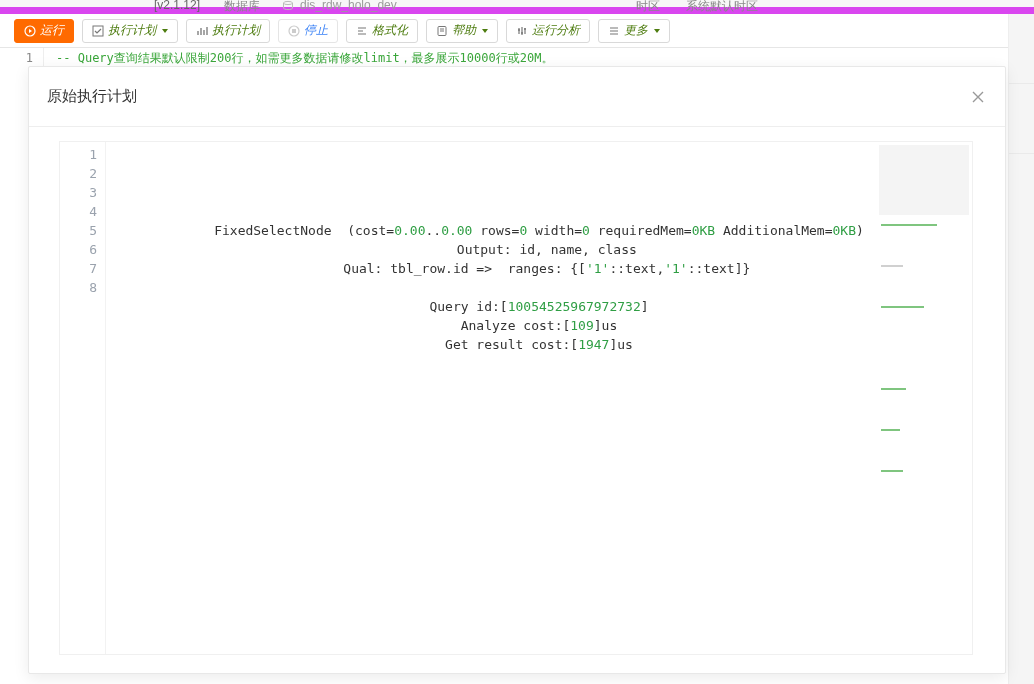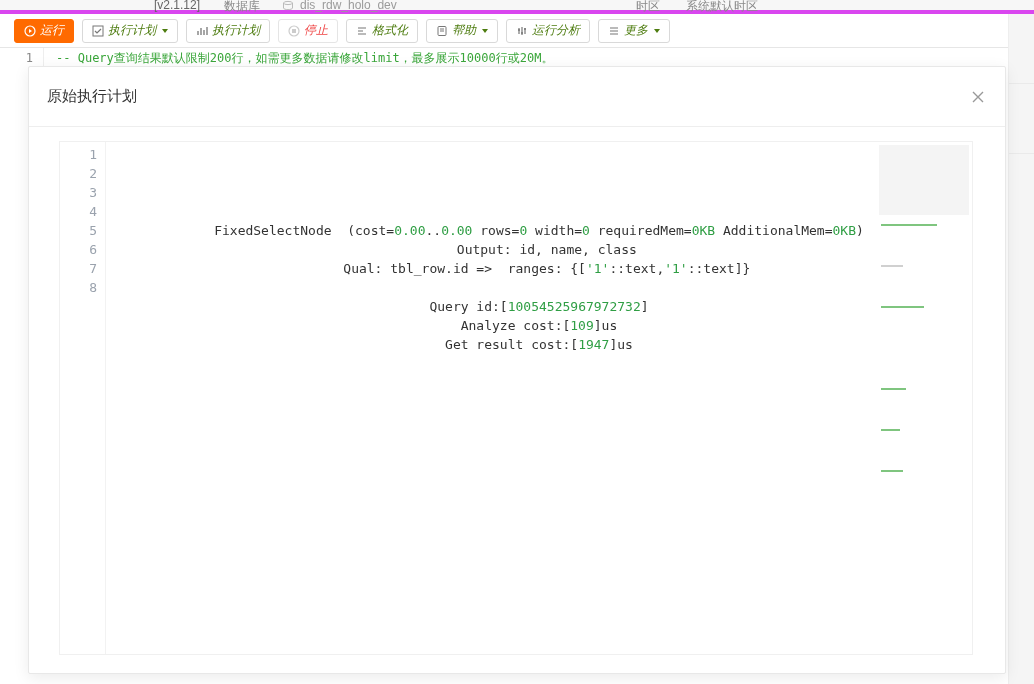--- a/index.html
+++ b/index.html
@@ -1,31 +1,31 @@
 <!DOCTYPE html>
 <html><head>
 <meta charset="utf-8">
 <style>
 * { margin:0; padding:0; box-sizing:border-box; }
 html,body { width:1034px; height:684px; font-family:"Microsoft YaHei","PingFang SC",Arial,sans-serif; font-size:13px; background:#fff; overflow:hidden; color:#333; }
 
 
-.top-bg { position:absolute; top:0; left:0; right:0; height:14px; background:#f7f7f7; border-bottom:4px solid #d946ef; }
+.top-bg { position:absolute; top:0; left:0; right:0; height:14px; background:#f7f7f7; border-bottom:7px solid #d946ef; }
 .top-bg .dbname { position:absolute; left:300px; top:-2px; font-size:12px; color:#9b9b9b; }
 .top-bg .db-icon { position:absolute; left:282px; top:0px; width:12px; height:12px; }
 .top-bg .tzlabel { position:absolute; left:636px; top:-2px; font-size:12px; color:#888; }
 .top-bg .tzval { position:absolute; left:686px; top:-2px; font-size:12px; color:#888; }
 .top-bg .ver { position:absolute; left:154px; top:-2px; font-size:12px; color:#666; }
 .top-bg .dblabel { position:absolute; left:224px; top:-2px; font-size:12px; color:#888; }
 
 
 .toolbar { position:absolute; top:14px; left:0; right:0; height:34px; background:#fff; border-bottom:1px solid #e6e6e6; display:flex; align-items:center; padding:0 14px; gap:8px;font-style:italic; }
 .btn { display:inline-flex; align-items:center; height:24px; padding:0 9px; border:1px solid #d9d9d9; border-radius:3px; font-size:12px; color:#4d7c0f; background:#fff; cursor:pointer; gap:4px; }
 .btn.primary { background:#ff6a00; border-color:#ff6a00; color:#fff; }
-.btn.disabled { color:#ef4444; border-color:#e5e5e5; cursor:default; }
+.btn.disabled { color:#3b82f6; border-color:#e5e5e5; cursor:default; }
 .caret { display:inline-block; width:0; height:0; border-left:3.5px solid transparent; border-right:3.5px solid transparent; border-top:4px solid currentColor; margin-left:2px; }
 .ico { display:inline-flex; width:12px; height:12px; }
 
 
 .editor-line { position:absolute; top:48px; left:0; right:0; height:20px; display:flex; align-items:center; font-family:Consolas,Menlo,monospace; font-size:12px; }
 .editor-line .num { width:44px; text-align:right; padding-right:10px; color:#888; background:#fff; border-right:1px solid #eee; line-height:20px; }
 .editor-line .cmt { color:#3aa63a; padding-left:12px; }
 .editor-line .hl { color:#3aa63a; }
 
 

